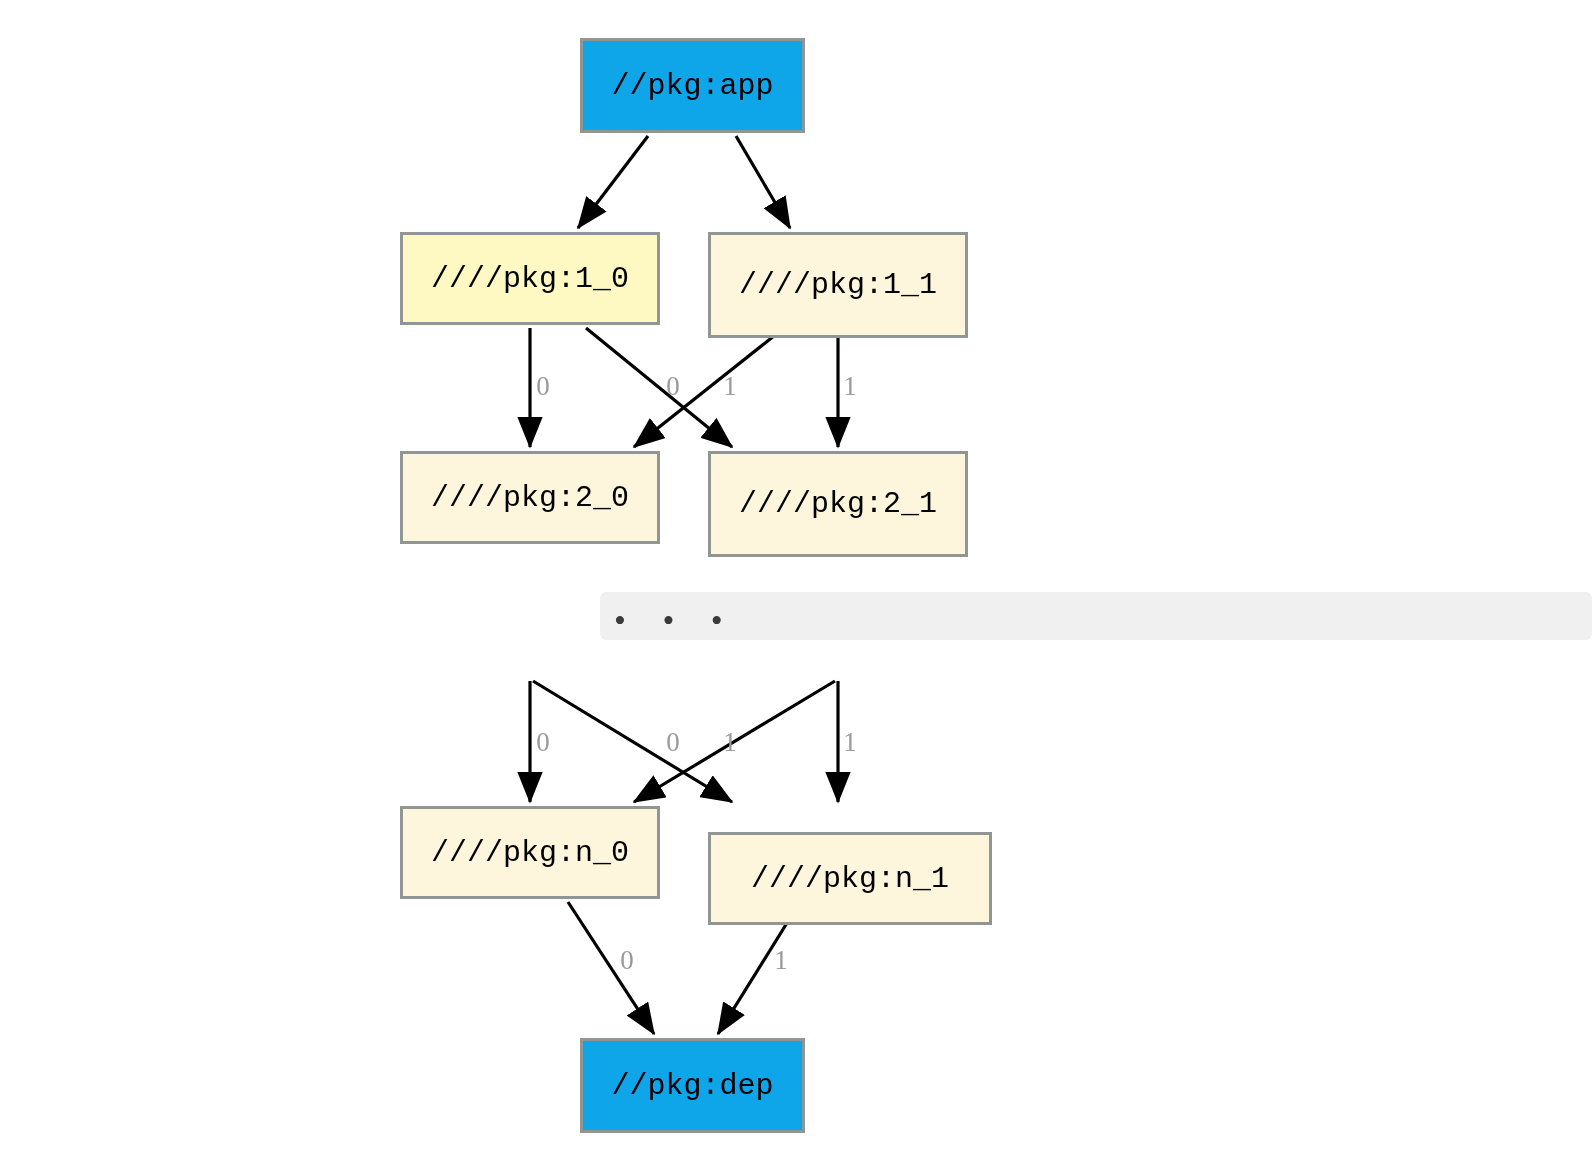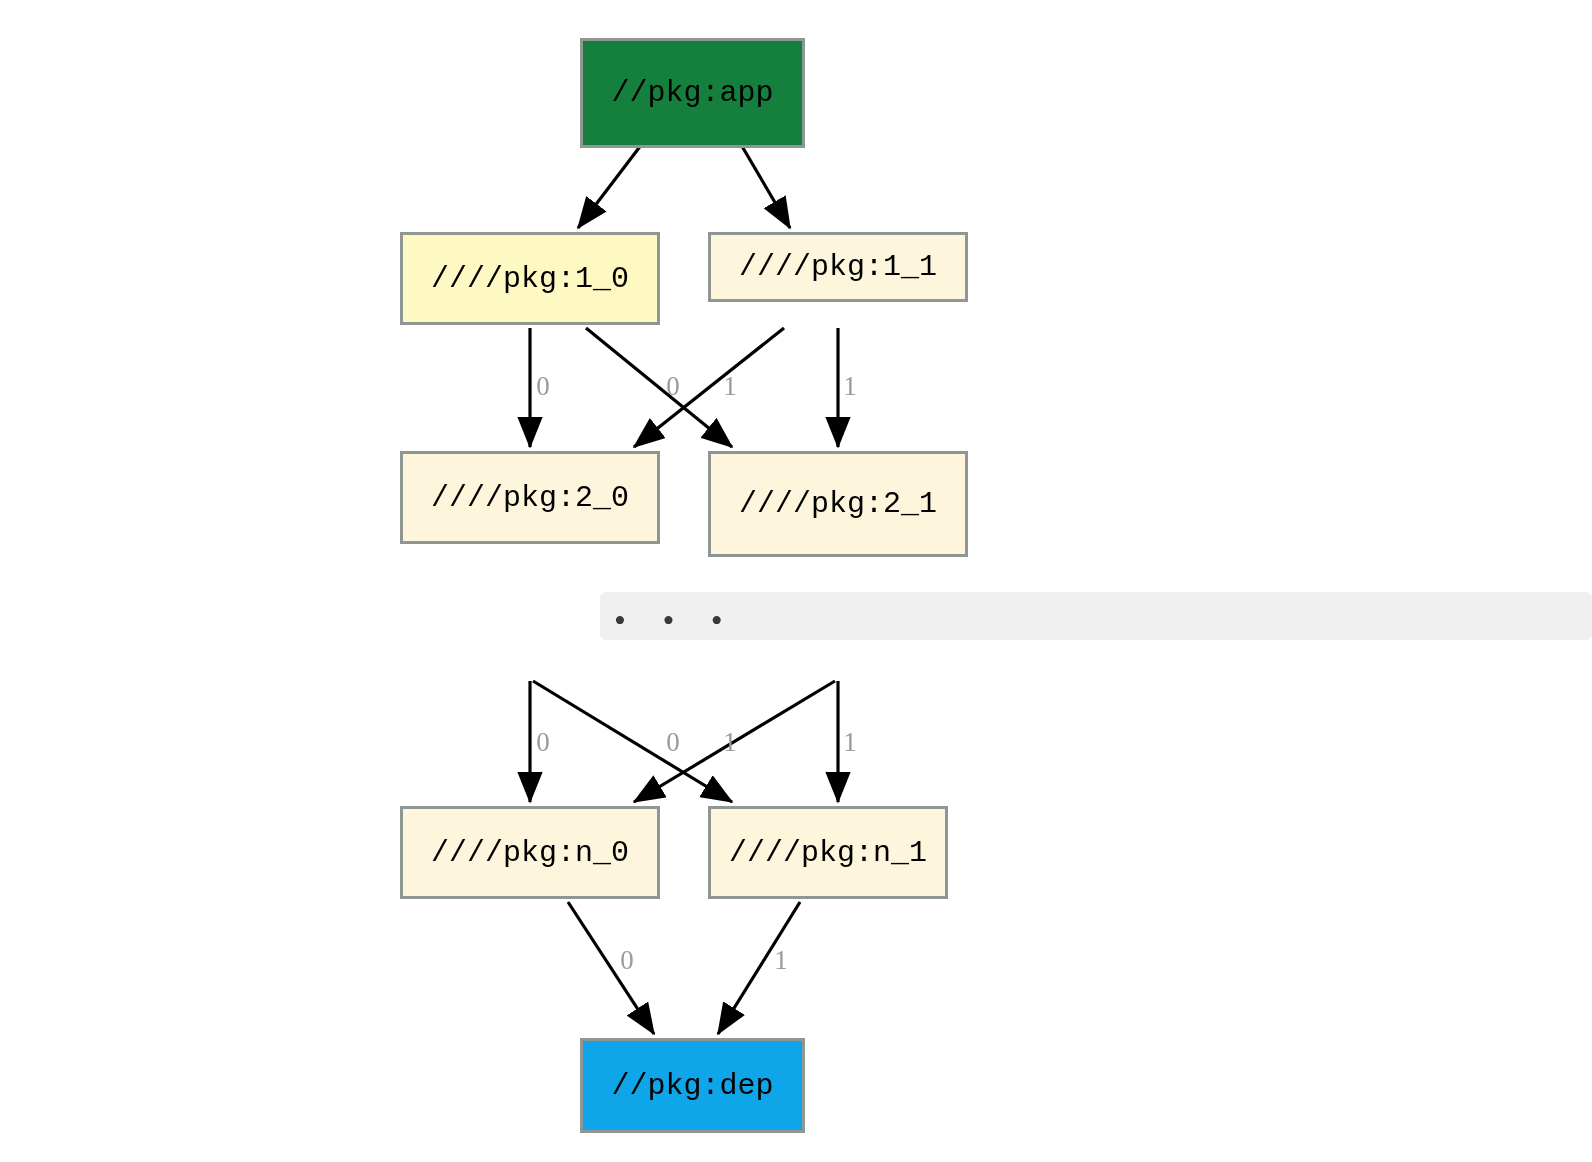--- a/index.html
+++ b/index.html
@@ -86,39 +86,39 @@
         <line x1="530" y1="681" x2="530" y2="802" stroke="#000000" stroke-width="3.2" marker-end="url(#arrowhead)"></line>
         <line x1="533" y1="681" x2="732" y2="802" stroke="#000000" stroke-width="3.2" marker-end="url(#arrowhead)"></line>
         <line x1="835" y1="681" x2="634" y2="802" stroke="#000000" stroke-width="3.2" marker-end="url(#arrowhead)"></line>
         <line x1="838" y1="681" x2="838" y2="802" stroke="#000000" stroke-width="3.2" marker-end="url(#arrowhead)"></line>
         <line x1="568" y1="902" x2="654" y2="1034" stroke="#000000" stroke-width="3.2" marker-end="url(#arrowhead)"></line>
         <line x1="800" y1="902" x2="718" y2="1034" stroke="#000000" stroke-width="3.2" marker-end="url(#arrowhead)"></line>
       </g>
   </svg>
 
   <div id="nodes-layer">
-      <div class="node" style="left: 580px; top: 38px; width: 225px; height: 110px; background: #15803d; border-color: rgb(143, 150, 148);">
+      <div class="node" style="left: 580px; top: 38px; width: 225px; height: 95px; background: #0ea5e9; border-color: rgb(143, 150, 148);">
         <span class="node-label" style="color: rgb(0, 0, 0);">//pkg:app</span>
       </div>
       <div class="node" style="left: 400px; top: 232px; width: 260px; height: 93px; background: #fef9c3; border-color: rgb(143, 150, 148);">
         <span class="node-label" style="color: rgb(0, 0, 0);">////pkg:1_0</span>
       </div>
-      <div class="node" style="left: 708px; top: 232px; width: 260px; height: 70px; background: rgb(253, 246, 220); border-color: rgb(143, 150, 148);">
+      <div class="node" style="left: 708px; top: 232px; width: 260px; height: 106px; background: rgb(253, 246, 220); border-color: rgb(143, 150, 148);">
         <span class="node-label" style="color: rgb(0, 0, 0);">////pkg:1_1</span>
       </div>
       <div class="node" style="left: 400px; top: 451px; width: 260px; height: 93px; background: rgb(253, 246, 220); border-color: rgb(143, 150, 148);">
         <span class="node-label" style="color: rgb(0, 0, 0);">////pkg:2_0</span>
       </div>
       <div class="node" style="left: 708px; top: 451px; width: 260px; height: 106px; background: rgb(253, 246, 220); border-color: rgb(143, 150, 148);">
         <span class="node-label" style="color: rgb(0, 0, 0);">////pkg:2_1</span>
       </div>
       <div class="node" style="left: 400px; top: 806px; width: 260px; height: 93px; background: rgb(253, 246, 220); border-color: rgb(143, 150, 148);">
         <span class="node-label" style="color: rgb(0, 0, 0);">////pkg:n_0</span>
       </div>
-      <div class="node" style="left: 708px; top: 806px; width: 240px; height: 93px; background: rgb(253, 246, 220); border-color: rgb(143, 150, 148);">
+      <div class="node" style="left: 708px; top: 832px; width: 284px; height: 93px; background: rgb(253, 246, 220); border-color: rgb(143, 150, 148);">
         <span class="node-label" style="color: rgb(0, 0, 0);">////pkg:n_1</span>
       </div>
       <div class="node" style="left: 580px; top: 1038px; width: 225px; height: 95px; background: #0ea5e9; border-color: rgb(143, 150, 148);">
         <span class="node-label" style="color: rgb(0, 0, 0);">//pkg:dep</span>
       </div>
     </div>
   <div id="edge-labels-layer">
       <div class="edge-label" style="left: 543px; top: 386px; color: rgb(154, 154, 154);">0</div>
       <div class="edge-label" style="left: 673px; top: 386px; color: rgb(154, 154, 154);">0</div>
       <div class="edge-label" style="left: 730px; top: 386px; color: rgb(154, 154, 154);">1</div>

